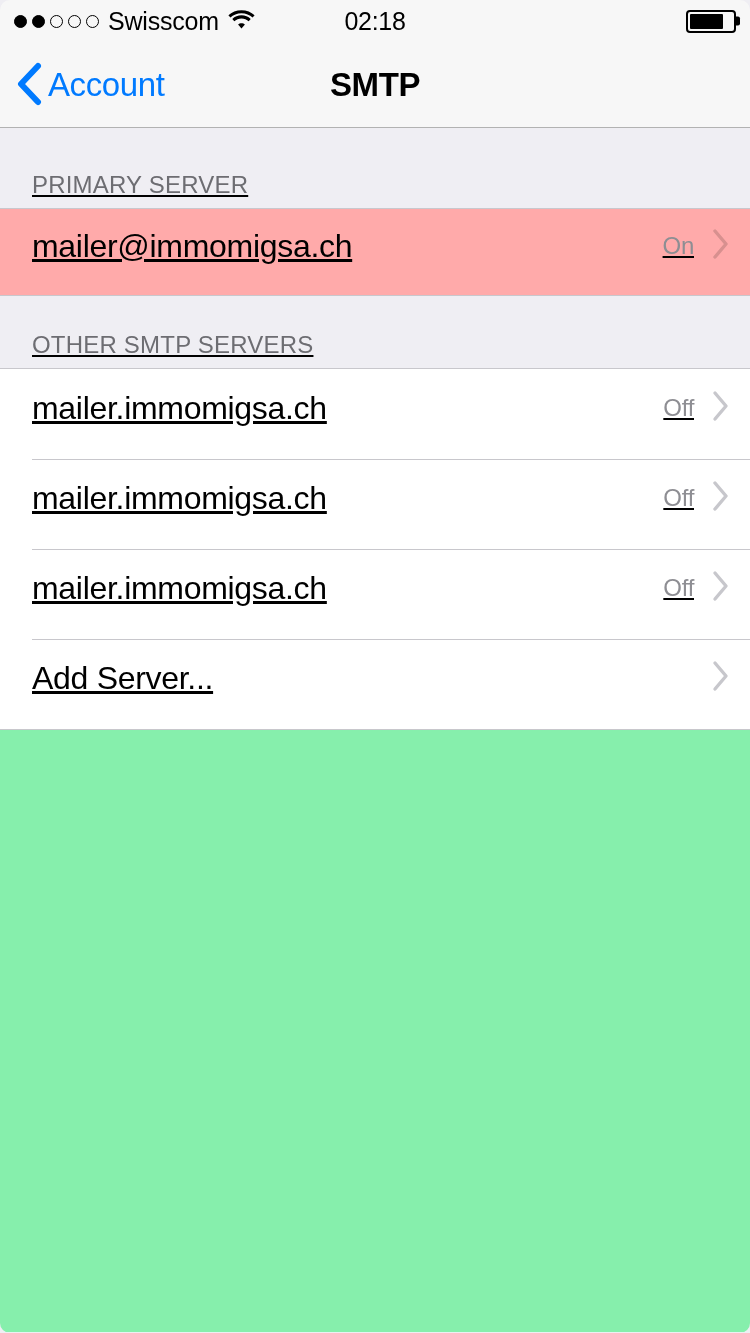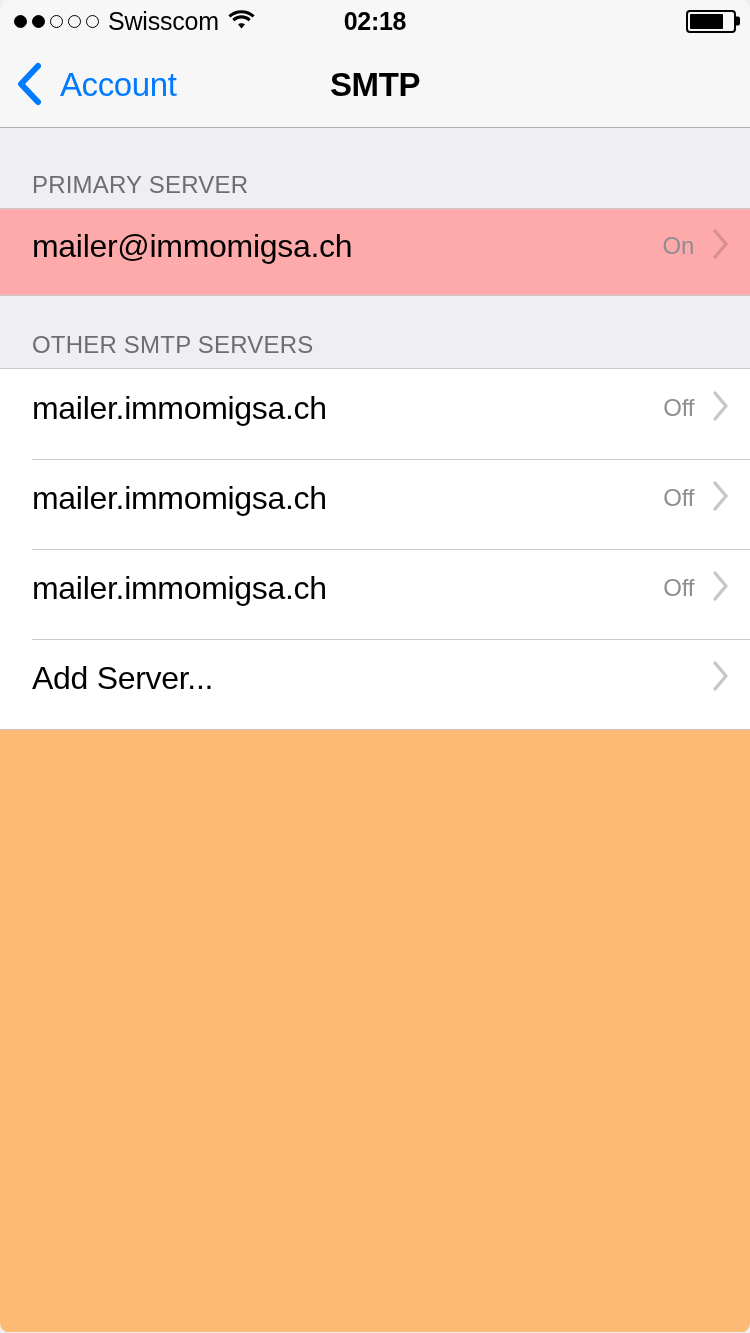--- a/index.html
+++ b/index.html
@@ -54,21 +54,21 @@
     letter-spacing: -0.2px;
     line-height: 1;
   }
   .wifi-icon { display: block; }
 
   .status-center {
     position: absolute;
     left: 0; right: 0;
     text-align: center;
     font-size: 25px;
-    font-weight: bold;
+    font-weight: normal;
     color: #000;
     letter-spacing: -0.3px;
     pointer-events: none;
   }
   .status-right {
     margin-left: auto;
     display: flex;
     align-items: center;
   }
   .battery {
@@ -99,21 +99,21 @@
     height: 86px;
     background: #f7f7f7;
     border-bottom: 1px solid #b2b2b2;
     display: flex;
     align-items: center;
     padding: 0 16px;
   }
   .back-button {
     display: flex;
     align-items: center;
-    gap: 18px;
+    gap: 6px;
     cursor: pointer;
   }
   .back-chevron {
     display: block;
     margin-top: 2px;
   }
   .back-label {
     font-size: 33px;
     color: #007aff;
     letter-spacing: -0.4px;
@@ -125,23 +125,24 @@
     text-align: center;
     font-size: 33px;
     font-weight: bold;
     color: #000;
     letter-spacing: -0.4px;
     pointer-events: none;
   }
 
   
   .content {
-    background: #fdba74;
+    background: #86efac;
     height: calc(1333px - 42px - 87px);
     overflow: hidden;
+    text-decoration: underline;
   }
 
   .section-header {
     font-size: 24px;
     color: #6d6d72;
     letter-spacing: 0.2px;
     padding: 0 0 9px 32px;
     display: flex;
     align-items: flex-end;
     height: 72px;

